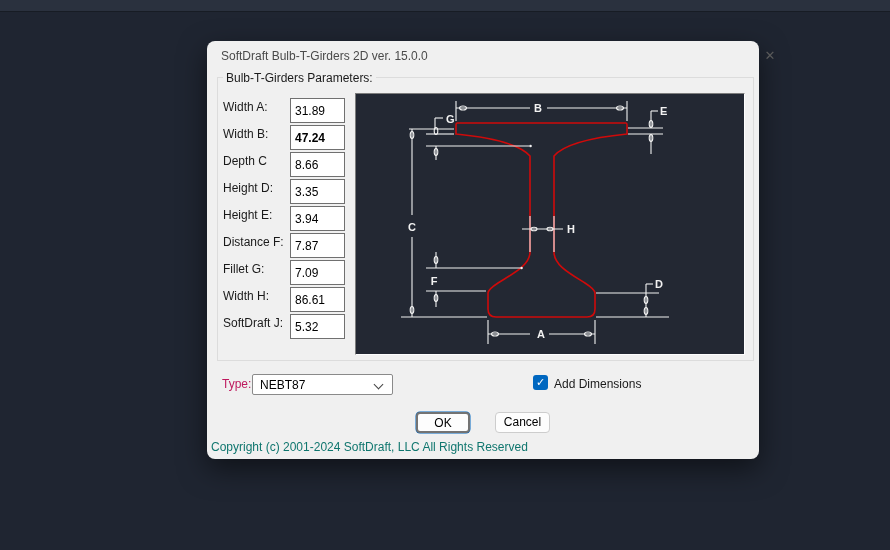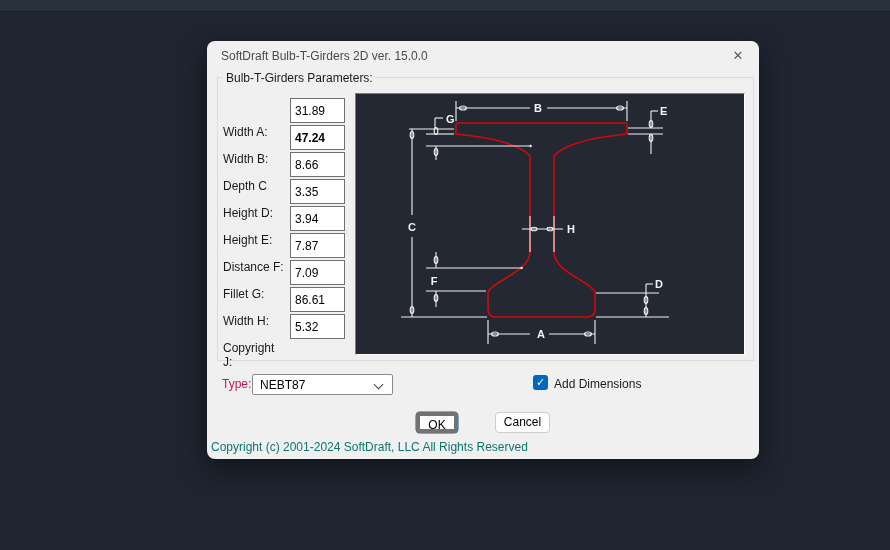--- a/index.html
+++ b/index.html
@@ -2,49 +2,49 @@
 <html><head>
 <meta charset="utf-8">
 <style>
   html,body{margin:0;padding:0;background:#1f2531;width:890px;height:550px;overflow:hidden;
     font-family:"Liberation Sans",sans-serif;}
   .stage{position:relative;width:890px;height:550px;background:#1f2531;}
   .top-strip{position:absolute;left:0;top:0;width:890px;height:11px;background:#2a313e;
     border-bottom:1px solid #171c24;}
   .dialog{position:absolute;left:207px;top:41px;width:552px;height:418px;background:#f0f0f0;
     border-radius:8px;box-shadow:0 10px 28px rgba(0,0,0,.5);font-size:12px;color:#000;}
-  .titlebar{position:absolute;left:0;top:0;width:100%;height:28px;}
+  .titlebar{position:absolute;left:0;top:0;width:100%;height:28px;padding-left:32px;}
   .title{position:absolute;left:14px;top:8px;color:#4a4a4a;font-size:12px;}
   .close-btn{position:absolute;right:12px;top:6px;width:18px;height:18px;color:#5a5a5a;
     font-size:13px;line-height:18px;text-align:center;cursor:pointer;}
   .groupbox{position:absolute;left:10px;top:36px;width:535px;height:282px;
     border:1px solid #dcdcdc;}
   .groupbox-label{position:absolute;left:16px;top:30px;background:#f0f0f0;padding:0 3px;color:#1a1a1a;}
-  .frow-label{position:absolute;left:16px;width:64px;height:16px;color:#1a1a1a;margin-top:25px;}
+  .frow-label{position:absolute;left:16px;width:64px;height:16px;color:#1a1a1a;}
   .frow-input{position:absolute;left:83px;width:55px;height:25px;box-sizing:border-box;
     border:1px solid #707070;background:#fff;font-family:"Liberation Sans",sans-serif;
     font-size:12px;padding:0 0 0 4px;color:#000;}
   .canvas-wrap{position:absolute;left:148px;top:52px;width:388px;height:260px;
     border-top:1px solid #7c7c7c;border-left:1px solid #7c7c7c;
     border-bottom:1px solid #fdfdfd;border-right:1px solid #fdfdfd;}
   .dim{stroke:#f2f2f2;stroke-width:1.1;fill:none;}
   .dimfill{fill:#f2f2f2;stroke:none;}
   .dimtext{fill:#f2f2f2;font-family:"Liberation Sans",sans-serif;font-size:11px;font-weight:bold;}
   .type-label{position:absolute;left:15px;top:336px;color:#be185d;}
   .combo{position:absolute;left:45px;top:333px;width:141px;height:21px;box-sizing:border-box;
     background:#fff;border:1px solid #8a8a8a;border-radius:2px;cursor:pointer;}
   .combo-value{position:absolute;left:7px;top:3px;color:#000;text-align:center;}
   .combo-chevron{position:absolute;right:10px;top:6px;width:6px;height:6px;
     border-right:1.4px solid #444;border-bottom:1.4px solid #444;transform:rotate(45deg);}
   .checkbox{position:absolute;left:326px;top:334px;width:15px;height:15px;background:#0067c0;
     border-radius:3px;color:#fff;font-size:11px;line-height:15px;text-align:center;cursor:pointer;}
   .checkbox-label{position:absolute;left:347px;top:336px;color:#1a1a1a;}
   .btn{position:absolute;top:371px;height:21px;box-sizing:border-box;background:#fdfdfd;
     border-radius:4px;text-align:center;font-size:12px;line-height:19px;color:#000;cursor:pointer;}
-  .btn-ok{left:209px;width:42px;border:4px solid #737373;box-shadow:0 0 0 0.5px #0067c0;}
+  .btn-ok{left:209px;width:54px;border:2px solid #737373;box-shadow:0 0 0 0.5px #0067c0;}
   .btn-cancel{left:288px;width:55px;border:1px solid #cdcdcd;}
   .copyright{position:absolute;left:4px;top:399px;color:#0f766e;}
 </style>
 </head>
 <body>
 
 <div class="stage">
   <div class="top-strip"></div>
 
   <div class="dialog">
@@ -65,21 +65,21 @@
     <span class="frow-label" style="top:140px">Height D:</span>
     <input class="frow-input" style="top: 138px;" value="3.35">
     <span class="frow-label" style="top:167px">Height E:</span>
     <input class="frow-input" style="top: 165px;" value="3.94">
     <span class="frow-label" style="top:194px">Distance F:</span>
     <input class="frow-input" style="top: 192px;" value="7.87">
     <span class="frow-label" style="top:221px">Fillet G:</span>
     <input class="frow-input" style="top: 219px;" value="7.09">
     <span class="frow-label" style="top:248px">Width H:</span>
     <input class="frow-input" style="top: 246px;" value="86.61">
-    <span class="frow-label" style="top:275px">Copyright J:</span>
+    <span class="frow-label" style="top:275px">SoftDraft J:</span>
     <input class="frow-input" style="top: 273px;" value="5.32">
 
     <div class="canvas-wrap">
       <svg width="388" height="260" viewBox="0 0 388 260" xmlns="http://www.w3.org/2000/svg">
         <rect x="0" y="0" width="388" height="260" fill="#232833"></rect>
 
         <path fill="none" stroke-width="1.6" d="M 101,29 H 270 Q 271,29 271,31 V 40 C 246,42.5 210,48 198,62 V 158
                  C 198,171 213,179 229,189 Q 239,195.5 239,199 V 215 Q 239,223 231,223
                  H 140 Q 132,223 132,215 V 199 Q 132,195.5 142,189 C 158,179 174,171 174,158
                  V 62 C 162,48 125,42.5 100,40 V 31 Q 100,29 101,29 Z" stroke="#cf0a0a"></path>

